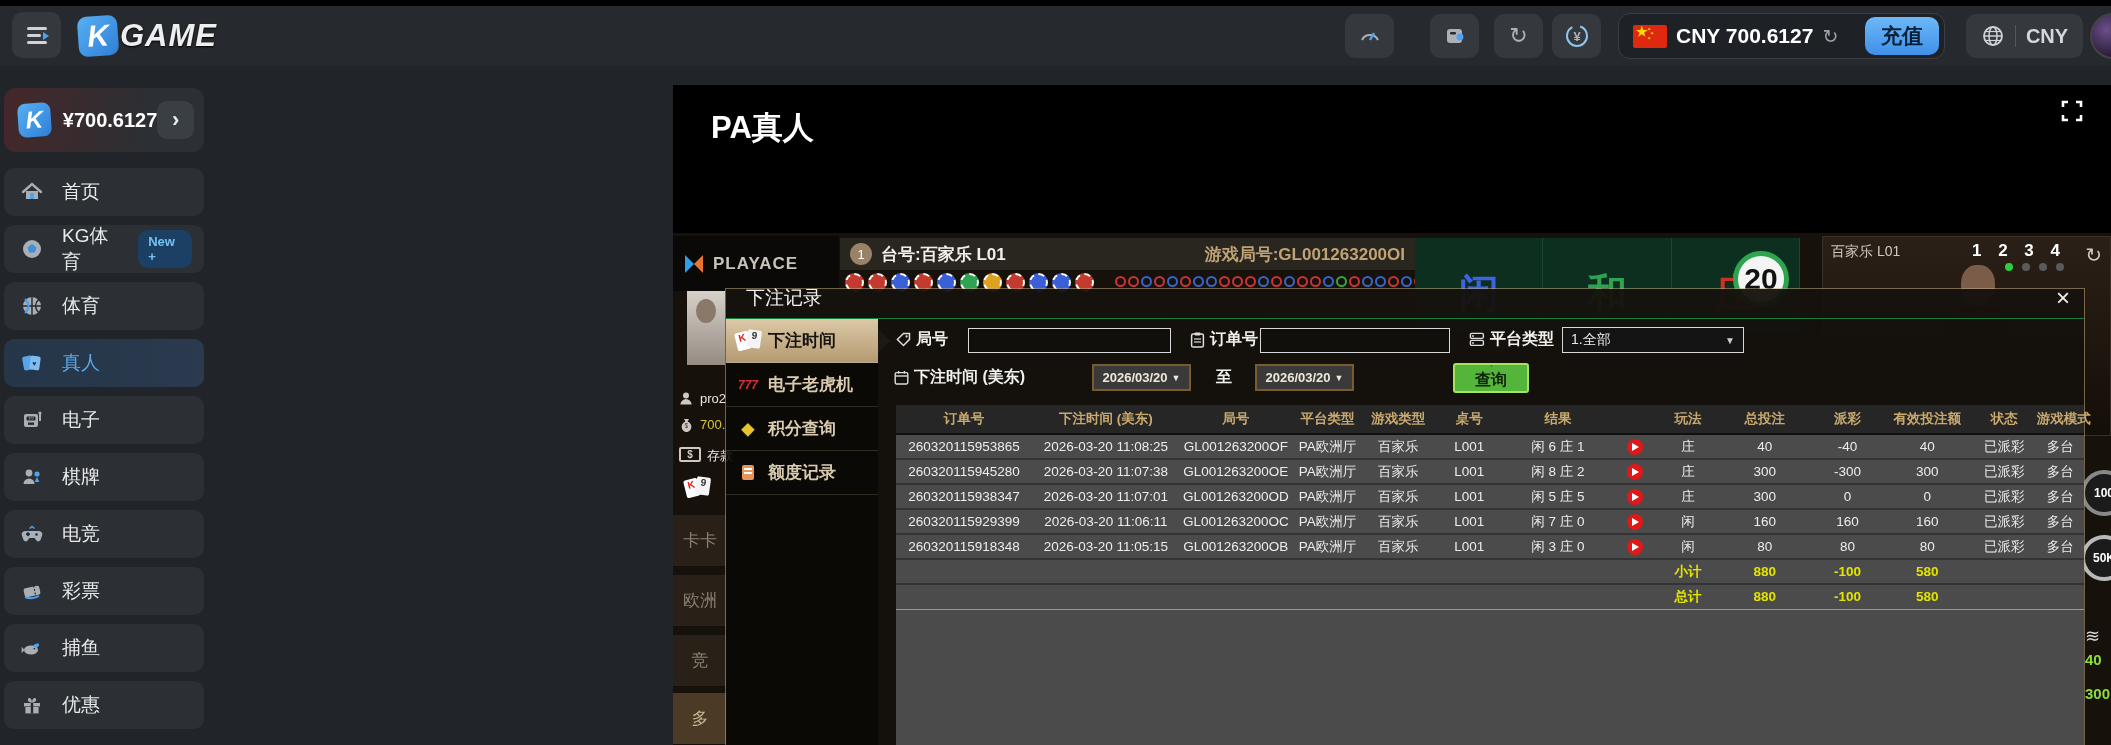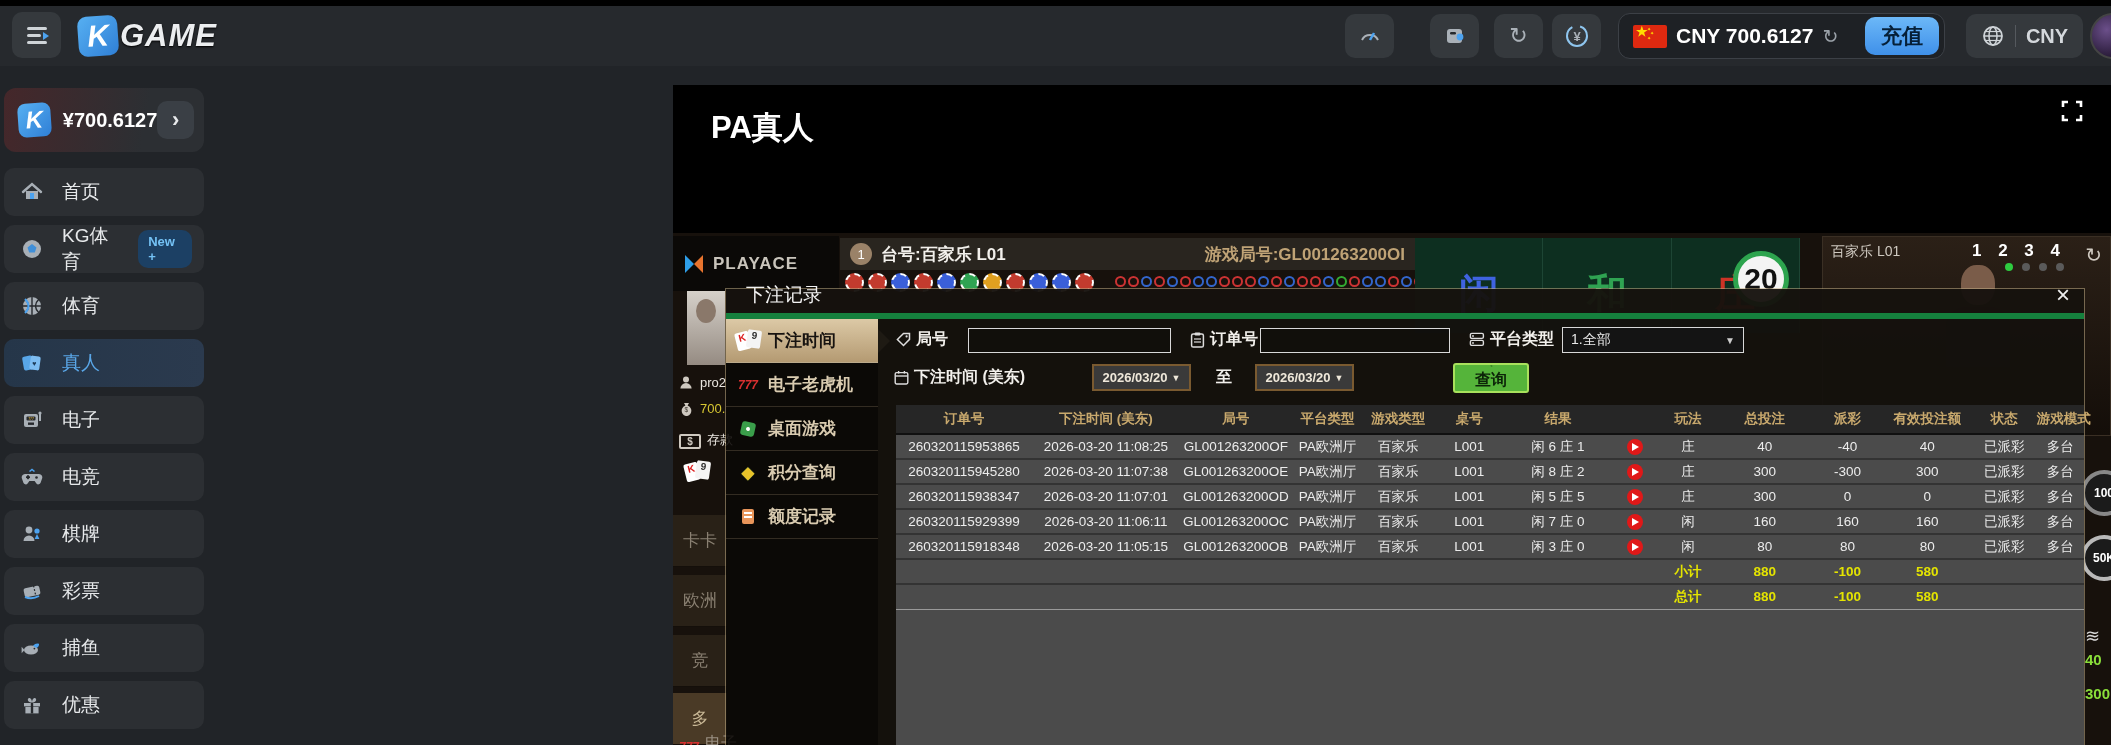--- a/index.html
+++ b/index.html
@@ -97,21 +97,21 @@
   .video-nums { position:absolute; right:44px; top:4px; color:#fff; font-size:17px; font-weight:bold;
     letter-spacing:6px;margin-left:8px; }
   .video-dots { position:absolute; right:46px; top:26px; display:flex; gap:9px; }
   .video-dots i { width:8px; height:8px; border-radius:50%; background:#5a5a5a; }
   .video-dots i:first-child { background:#2ecc40; }
   .video-refresh { position:absolute; right:8px; top:6px; color:#cfc9c0; font-size:20px; }
   .dealer { position:absolute; left:120px; top:28px; width:70px; height:120px; }
   .dealer .head { width:34px; height:40px; border-radius:45%; background:#7a5c49; margin:0 auto; }
   .dealer .body { width:64px; height:60px; border-radius:20px 20px 0 0; background:#1c1410; margin:2px auto 0; }
   .lobby-user { position:absolute; left:6px; color:#e8e4de; font-size:13px; display:flex; gap:6px;
-    align-items:flex-end; white-space:nowrap; }
+    align-items:flex-start; white-space:nowrap;margin-top:16px; }
   .lobby-avatar { position:absolute; left:14px; top:58px; width:38px; height:74px;
     background:linear-gradient(180deg,#d6d1ca,#958b82); }
   .lobby-avatar::before { content:""; position:absolute; left:9px; top:8px; width:20px; height:24px;
     border-radius:50%; background:#8a786a; }
   .gold { color:#d8c832 !important; }
   .dep-ic { display:inline-flex; width:22px; height:15px; border:2px solid #cfc9c0; border-radius:2px;
     color:#cfc9c0; font-size:10px; align-items:center; justify-content:center; font-weight:bold; }
   .mini-cards { position:relative; width:26px; height:22px; display:inline-block; }
   .mini-cards .c1 { position:absolute; left:0; top:2px; width:14px; height:18px; background:#fff;
     border-radius:2px; transform:rotate(-14deg); color:#d22; font-size:10px; font-weight:bold; text-align:center;}
@@ -124,21 +124,21 @@
   .r777 { color:#d83030; font-weight:bold; font-style:italic; font-size:12px; }
   .side-chip { position:absolute; left:1408px; width:46px; height:46px; border-radius:50%;
     background:#1b1b1b; border:4px solid #888; color:#fff; font-size:12px; font-weight:bold;
     display:flex; align-items:center; justify-content:center; }
   .side-val { position:absolute; left:1412px; color:#8adf3a; font-size:15px; font-weight:bold; }
   .stack-ic { position:absolute; left:1412px; color:#d8d8d8; font-size:18px; }
 
   
   .modal { position:absolute; left:725px; top:288px; width:1360px; height:457px; z-index:10;
     border:1px solid rgba(190,170,130,.55); border-bottom:none; display:flex; flex-direction:column; }
-  .modal-header { height:30px; background:rgba(22,18,14,.96); border-bottom:6px solid #15803d;
+  .modal-header { height:30px; background:rgba(22,18,14,.96); border-bottom:1px solid #15803d;
     display:flex; align-items:center; padding:0 14px 12px 20px; }
   .modal-title { color:#f2f2f2; font-size:19px; }
   .modal-close { margin-left:auto; background:none; border:none; color:#eee; font-size:24px; cursor:pointer;
     line-height:1; }
   .modal-body { flex:1; display:flex; min-height:0; }
   .tab-col { width:152px; background:rgba(10,8,6,.88); flex:0 0 auto; }
   .vtab { height:44px; display:flex; align-items:center; gap:8px; padding-left:10px;
     border-bottom:1px solid rgba(125,112,90,.35); color:#d9cbb0; font-size:17px; font-weight:bold;
     cursor:pointer; position:relative; }
   .vtab.active { background:linear-gradient(180deg,#dcc9a6,#b49a72); color:#171310; }
@@ -306,39 +306,39 @@
             <rect x="18" y="5" width="2" height="7" fill="#a8afb6"></rect>
             <circle cx="19" cy="4" r="1.6" fill="#a8afb6"></circle>
             <rect x="7" y="13.5" width="6" height="2.4" fill="#26292d"></rect>
           </svg>
         </span>
       <span class="lbl">电子</span>
     </div>
     <div class="side-item">
       <span class="side-icon">
         <svg width="22" height="22" viewBox="0 0 22 22">
+            <circle cx="8" cy="7" r="3.4" fill="#a8afb6"></circle>
+            <path d="M2.5 18 a5.5 5.5 0 0 1 11 0 Z" fill="#a8afb6"></path>
+            <circle cx="16" cy="8" r="2.6" fill="#4da3f0"></circle>
+            <path d="M13.6 16 l2.4-5 2.4 5 Z" fill="#4da3f0"></path>
+          </svg>
+        </span>
+      <span class="lbl">棋牌</span>
+    </div>
+    <div class="side-item">
+      <span class="side-icon">
+        <svg width="22" height="22" viewBox="0 0 22 22">
             <path d="M4 8 h14 a3.4 3.4 0 0 1 3 4.8 l-1.4 4 a2.4 2.4 0 0 1-4.2.6 L13.6 15 H8.4 l-1.8 2.4 a2.4 2.4 0 0 1-4.2-.6 L1 12.8 A3.4 3.4 0 0 1 4 8 Z" fill="#a8afb6"></path>
             <circle cx="15.5" cy="11.5" r="1.3" fill="#26292d"></circle>
             <rect x="5" y="10.3" width="4" height="1.8" fill="#26292d"></rect>
             <rect x="6.1" y="9.2" width="1.8" height="4" fill="#26292d"></rect>
             <path d="M8.5 5.5 l2.5-2 2.5 2" stroke="#4da3f0" stroke-width="1.6" fill="none"></path>
           </svg>
         </span>
       <span class="lbl">电竞</span>
-    </div>
-    <div class="side-item">
-      <span class="side-icon">
-        <svg width="22" height="22" viewBox="0 0 22 22">
-            <circle cx="8" cy="7" r="3.4" fill="#a8afb6"></circle>
-            <path d="M2.5 18 a5.5 5.5 0 0 1 11 0 Z" fill="#a8afb6"></path>
-            <circle cx="16" cy="8" r="2.6" fill="#4da3f0"></circle>
-            <path d="M13.6 16 l2.4-5 2.4 5 Z" fill="#4da3f0"></path>
-          </svg>
-        </span>
-      <span class="lbl">棋牌</span>
     </div>
     <div class="side-item">
       <span class="side-icon">
         <svg width="22" height="22" viewBox="0 0 22 22">
             <rect x="3" y="7" width="16" height="9" rx="2" fill="#a8afb6" transform="rotate(-12 11 11.5)"></rect>
             <path d="M4 17 q7 3 14-1" stroke="#4da3f0" stroke-width="2" fill="none"></path>
             <line x1="12.5" y1="5.5" x2="14.5" y2="14.5" stroke="#26292d" stroke-width="1.2" stroke-dasharray="2 1.6"></line>
           </svg>
         </span>
       <span class="lbl">彩票</span>
@@ -511,26 +511,20 @@
                 <span class="c2">9</span>
               </span>
             </span>
           <span>下注时间</span>
         </div>
         <div class="vtab">
           <span class="t-ic">
               <span class="r777">777</span>
             </span>
           <span>电子老虎机</span>
-        </div>
-        <div class="vtab">
-          <span class="t-ic">
-              <span class="ic-dice"></span>
-            </span>
-          <span>桌面游戏</span>
         </div>
         <div class="vtab">
           <span class="t-ic ic-diamond">◆</span>
           <span>积分查询</span>
         </div>
         <div class="vtab">
           <span class="t-ic">
               <span class="ic-doc"></span>
             </span>
           <span>额度记录</span>

